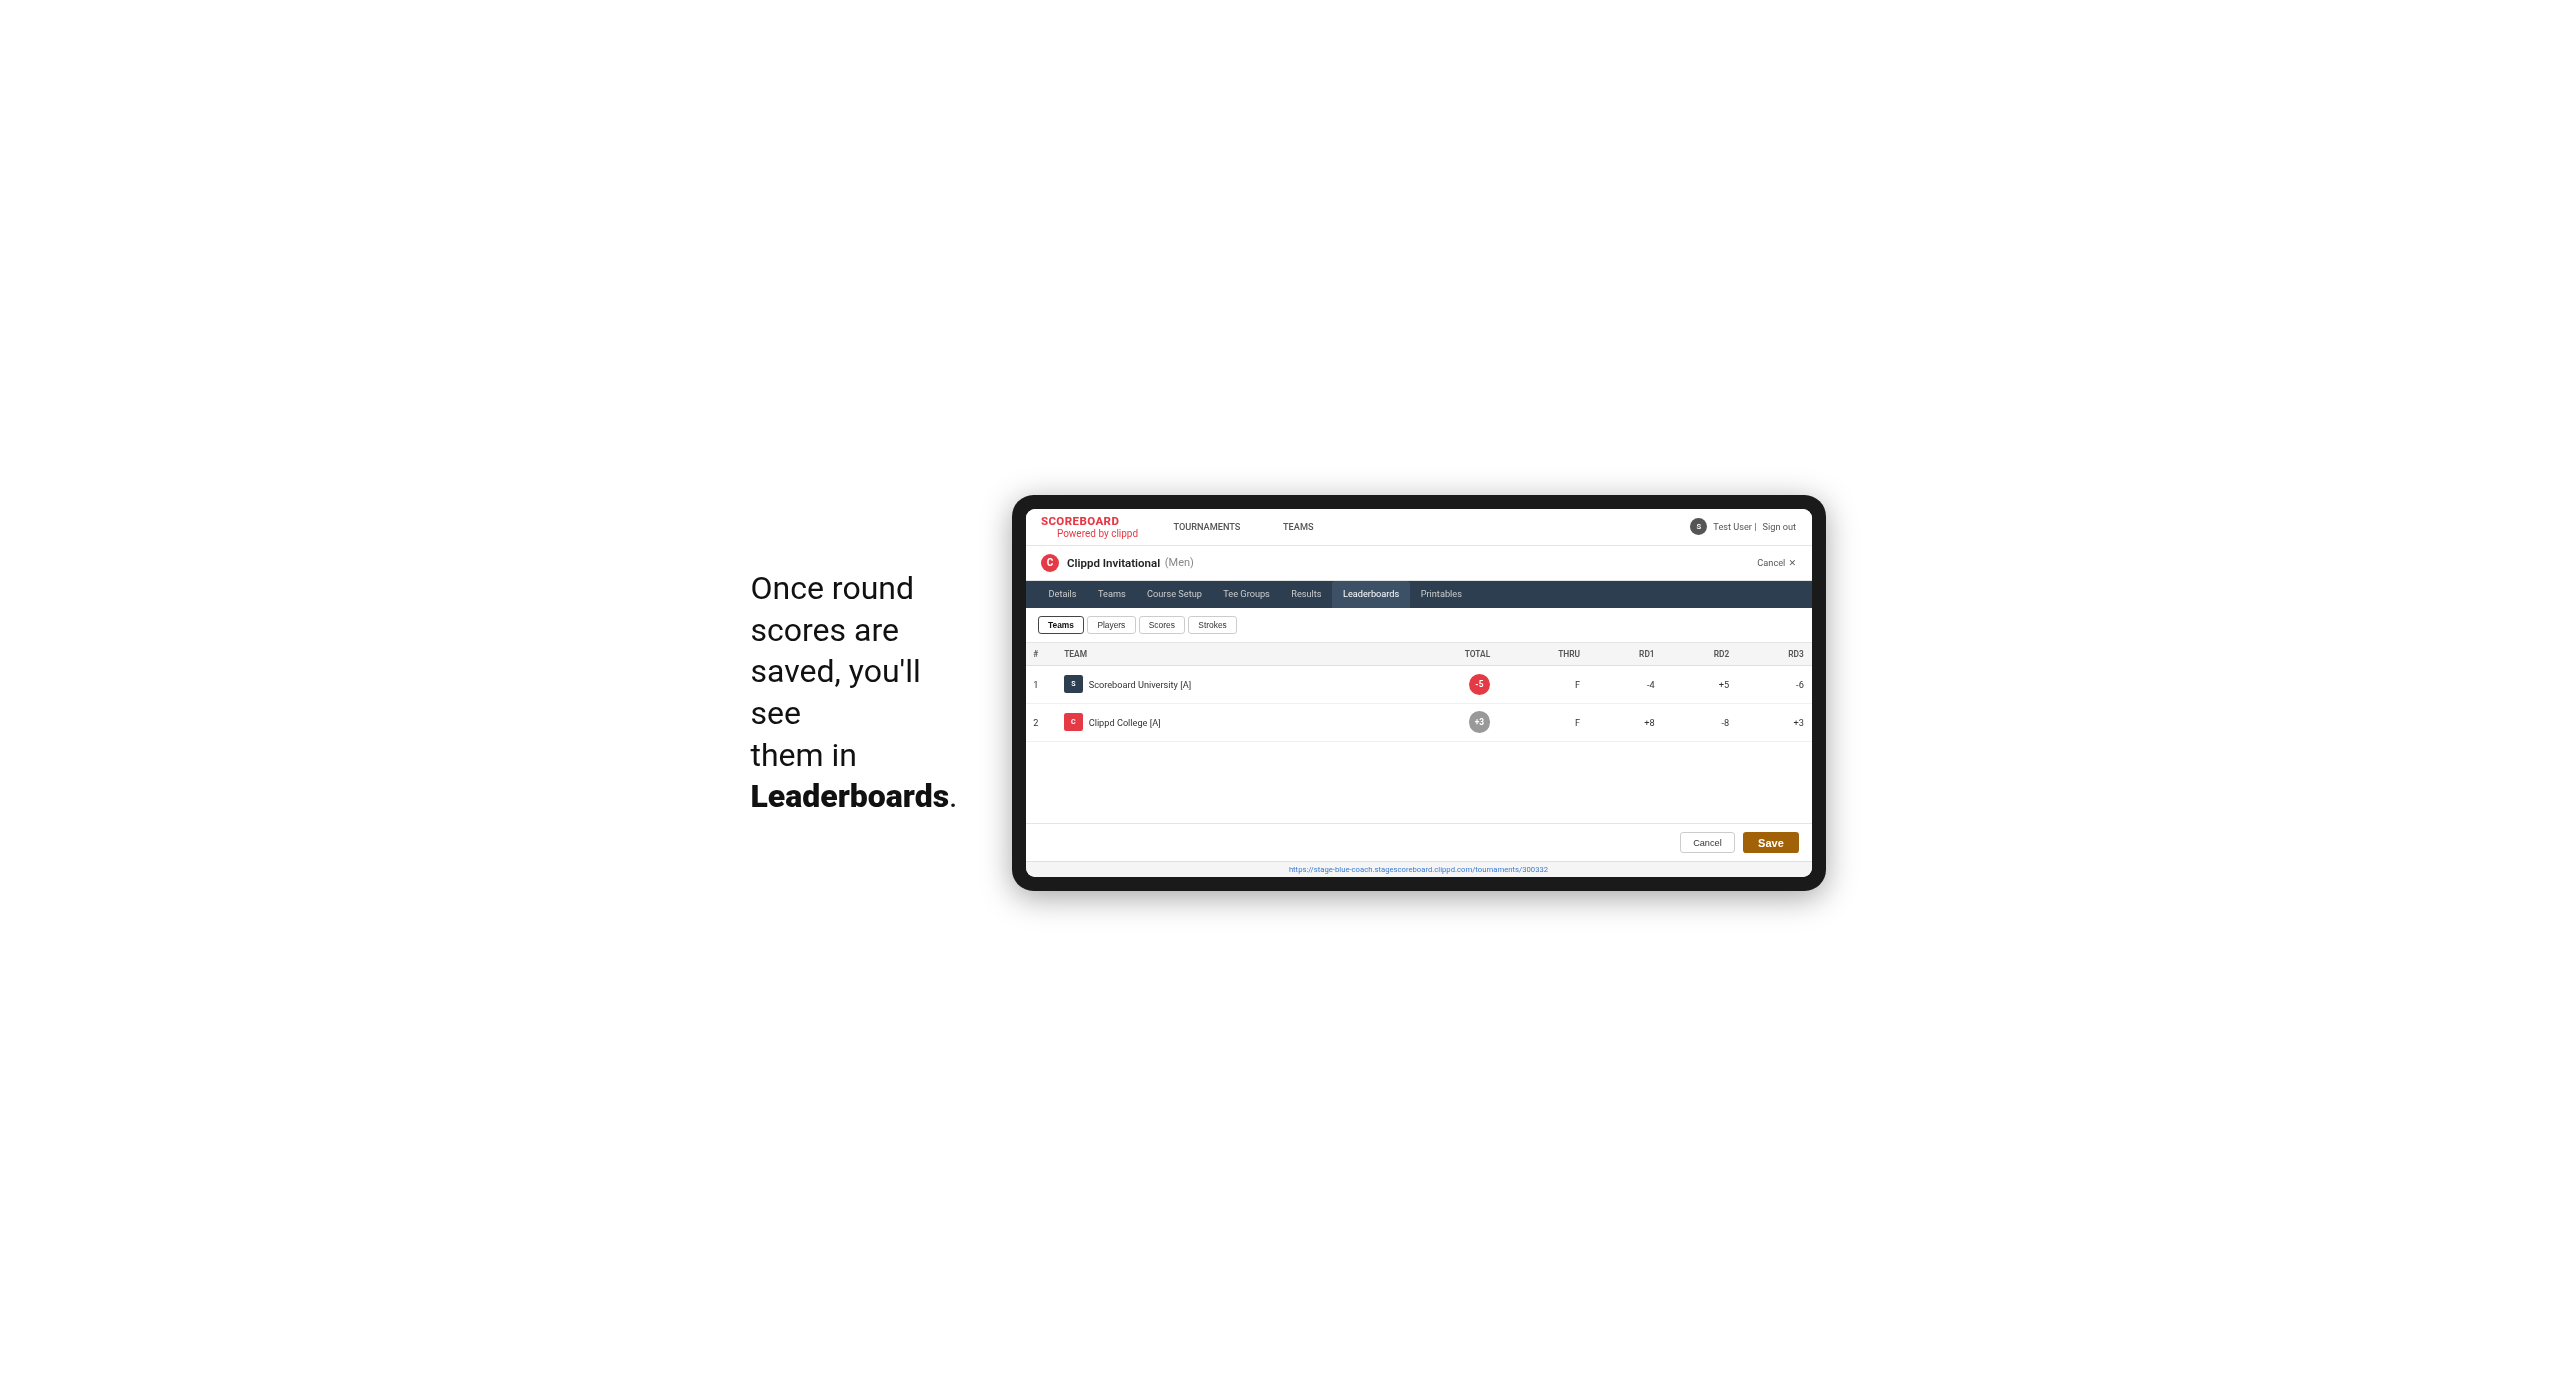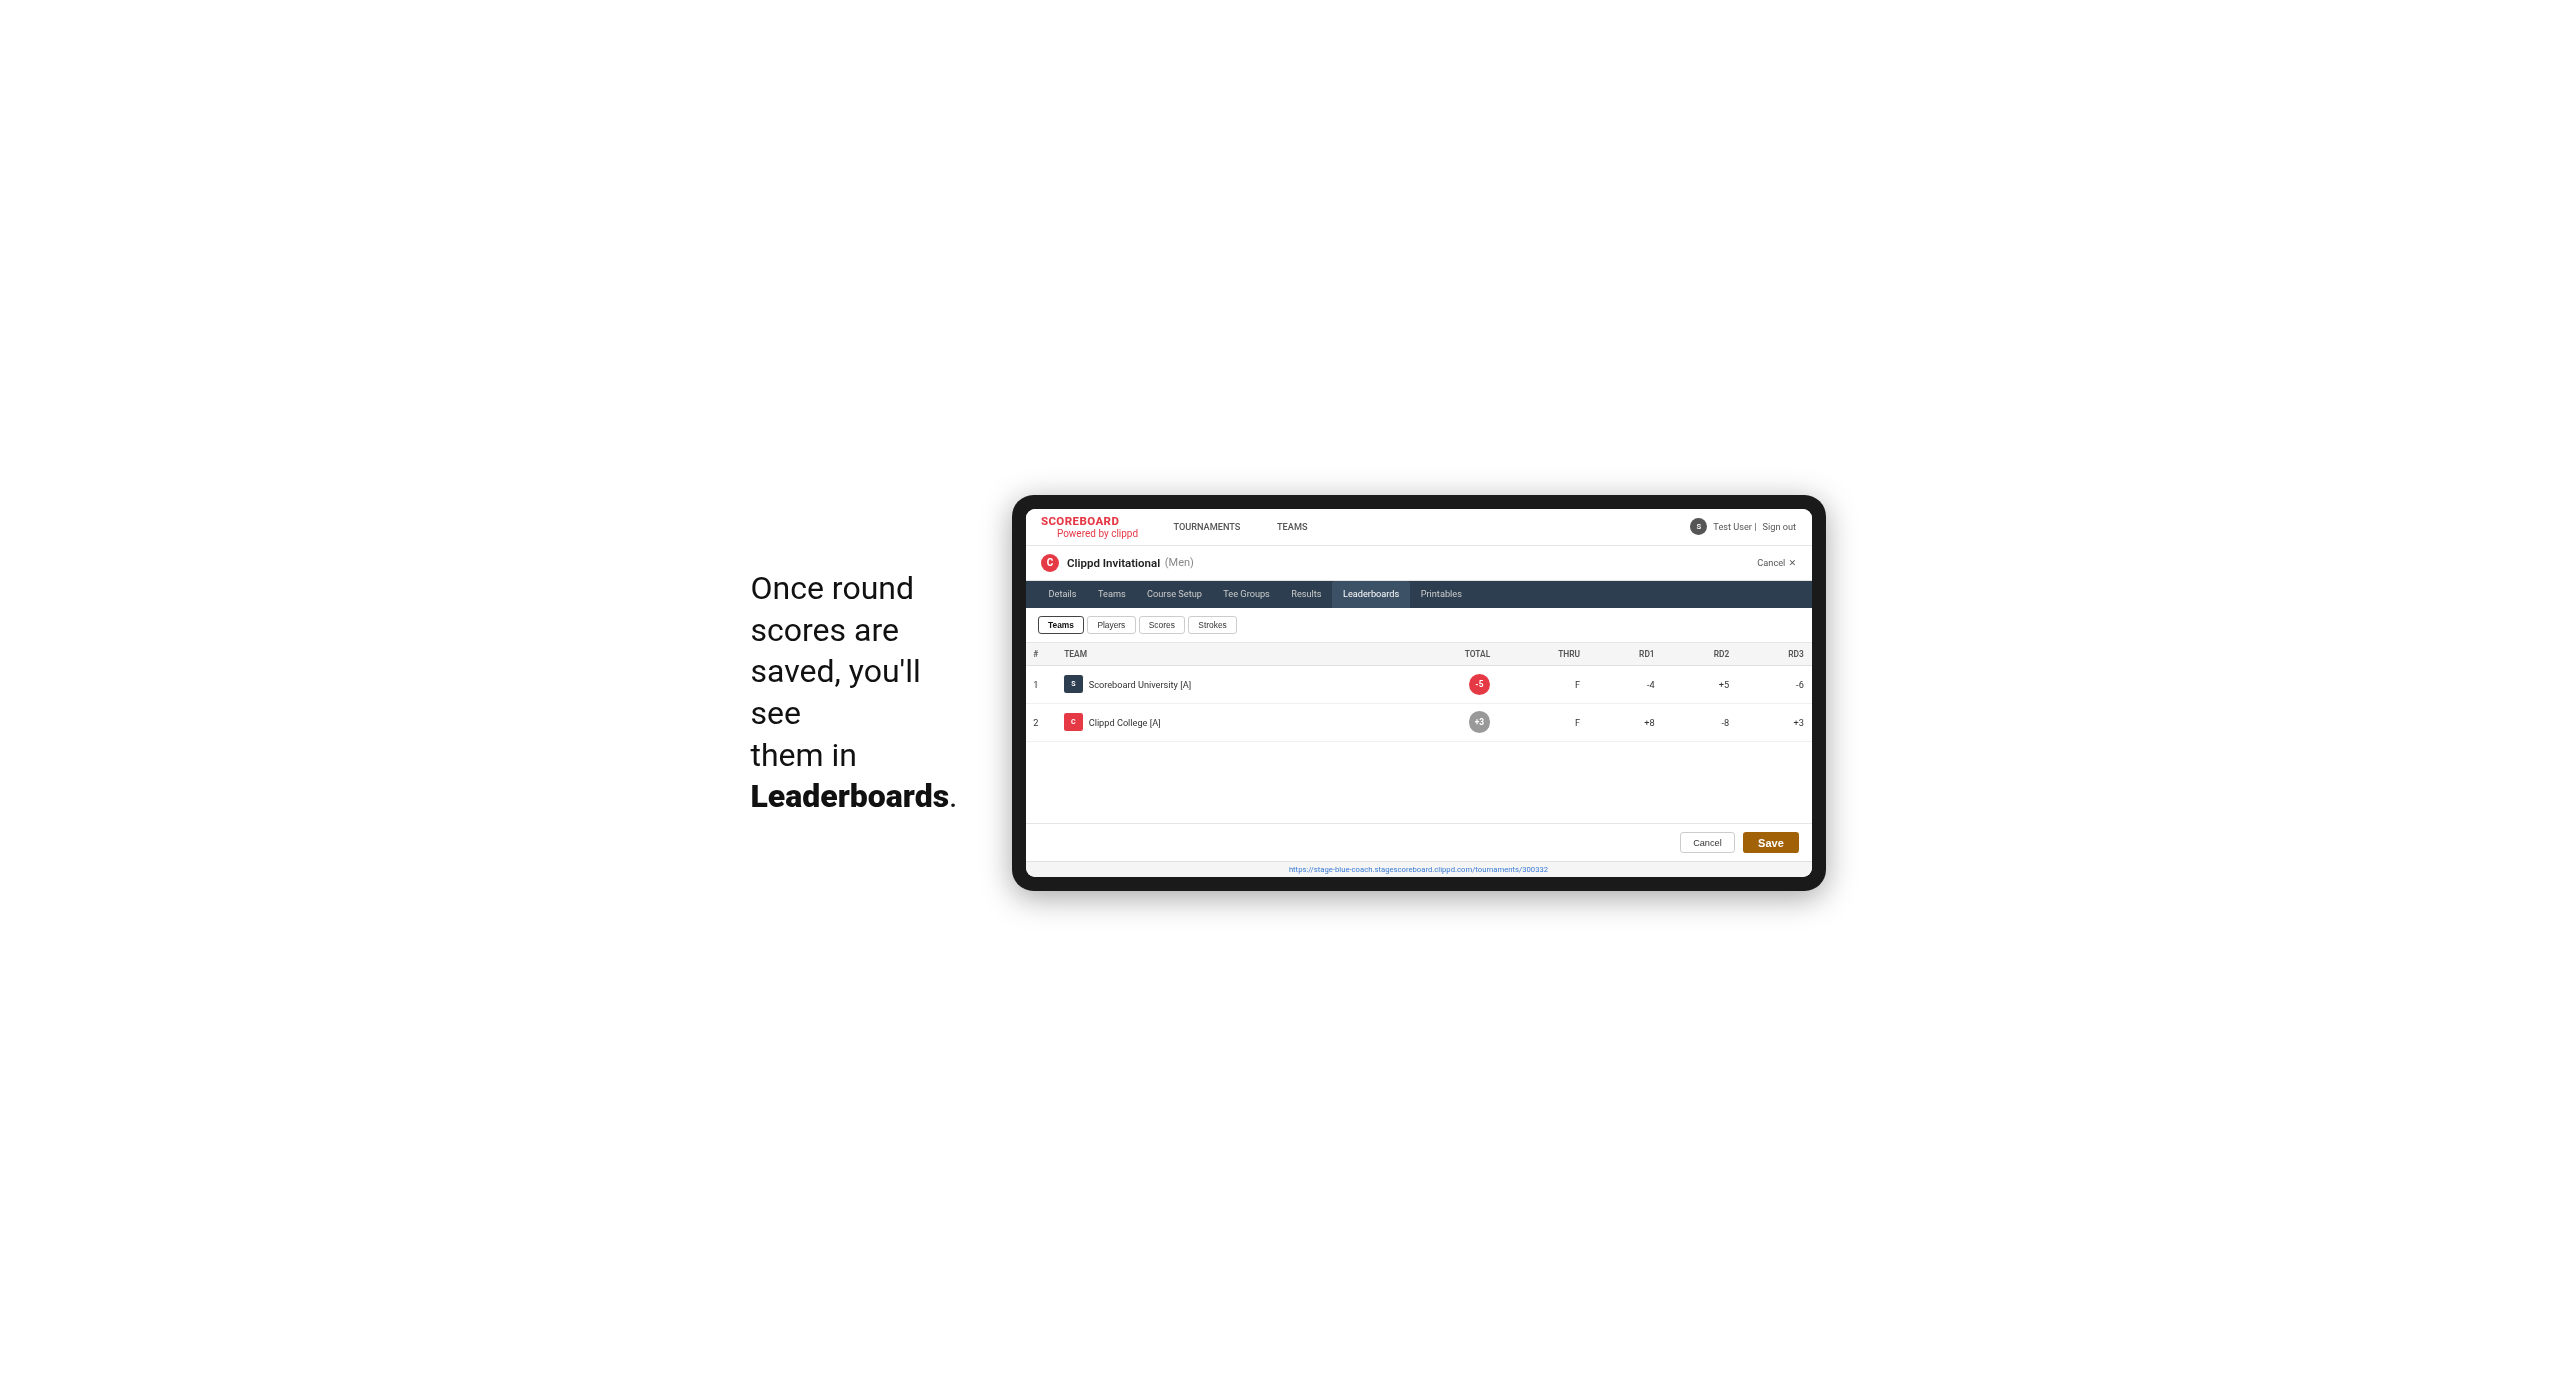--- a/index.html
+++ b/index.html
@@ -69,21 +69,21 @@
     .logo-subtitle {
       font-size: 10px;
       color: #888;
       margin-left: 16px;
     }
     .logo-subtitle span {
       color: #e63946;
     }
     .nav-links {
       display: flex;
-      gap: 12px;
+      gap: 18px;
       height: 100%;
     }
     .nav-link {
       display: flex;
       align-items: center;
       padding: 0 12.3px;
       font-size: 9.2px;
       font-weight: 500;
       color: #555;
       text-decoration: none;

